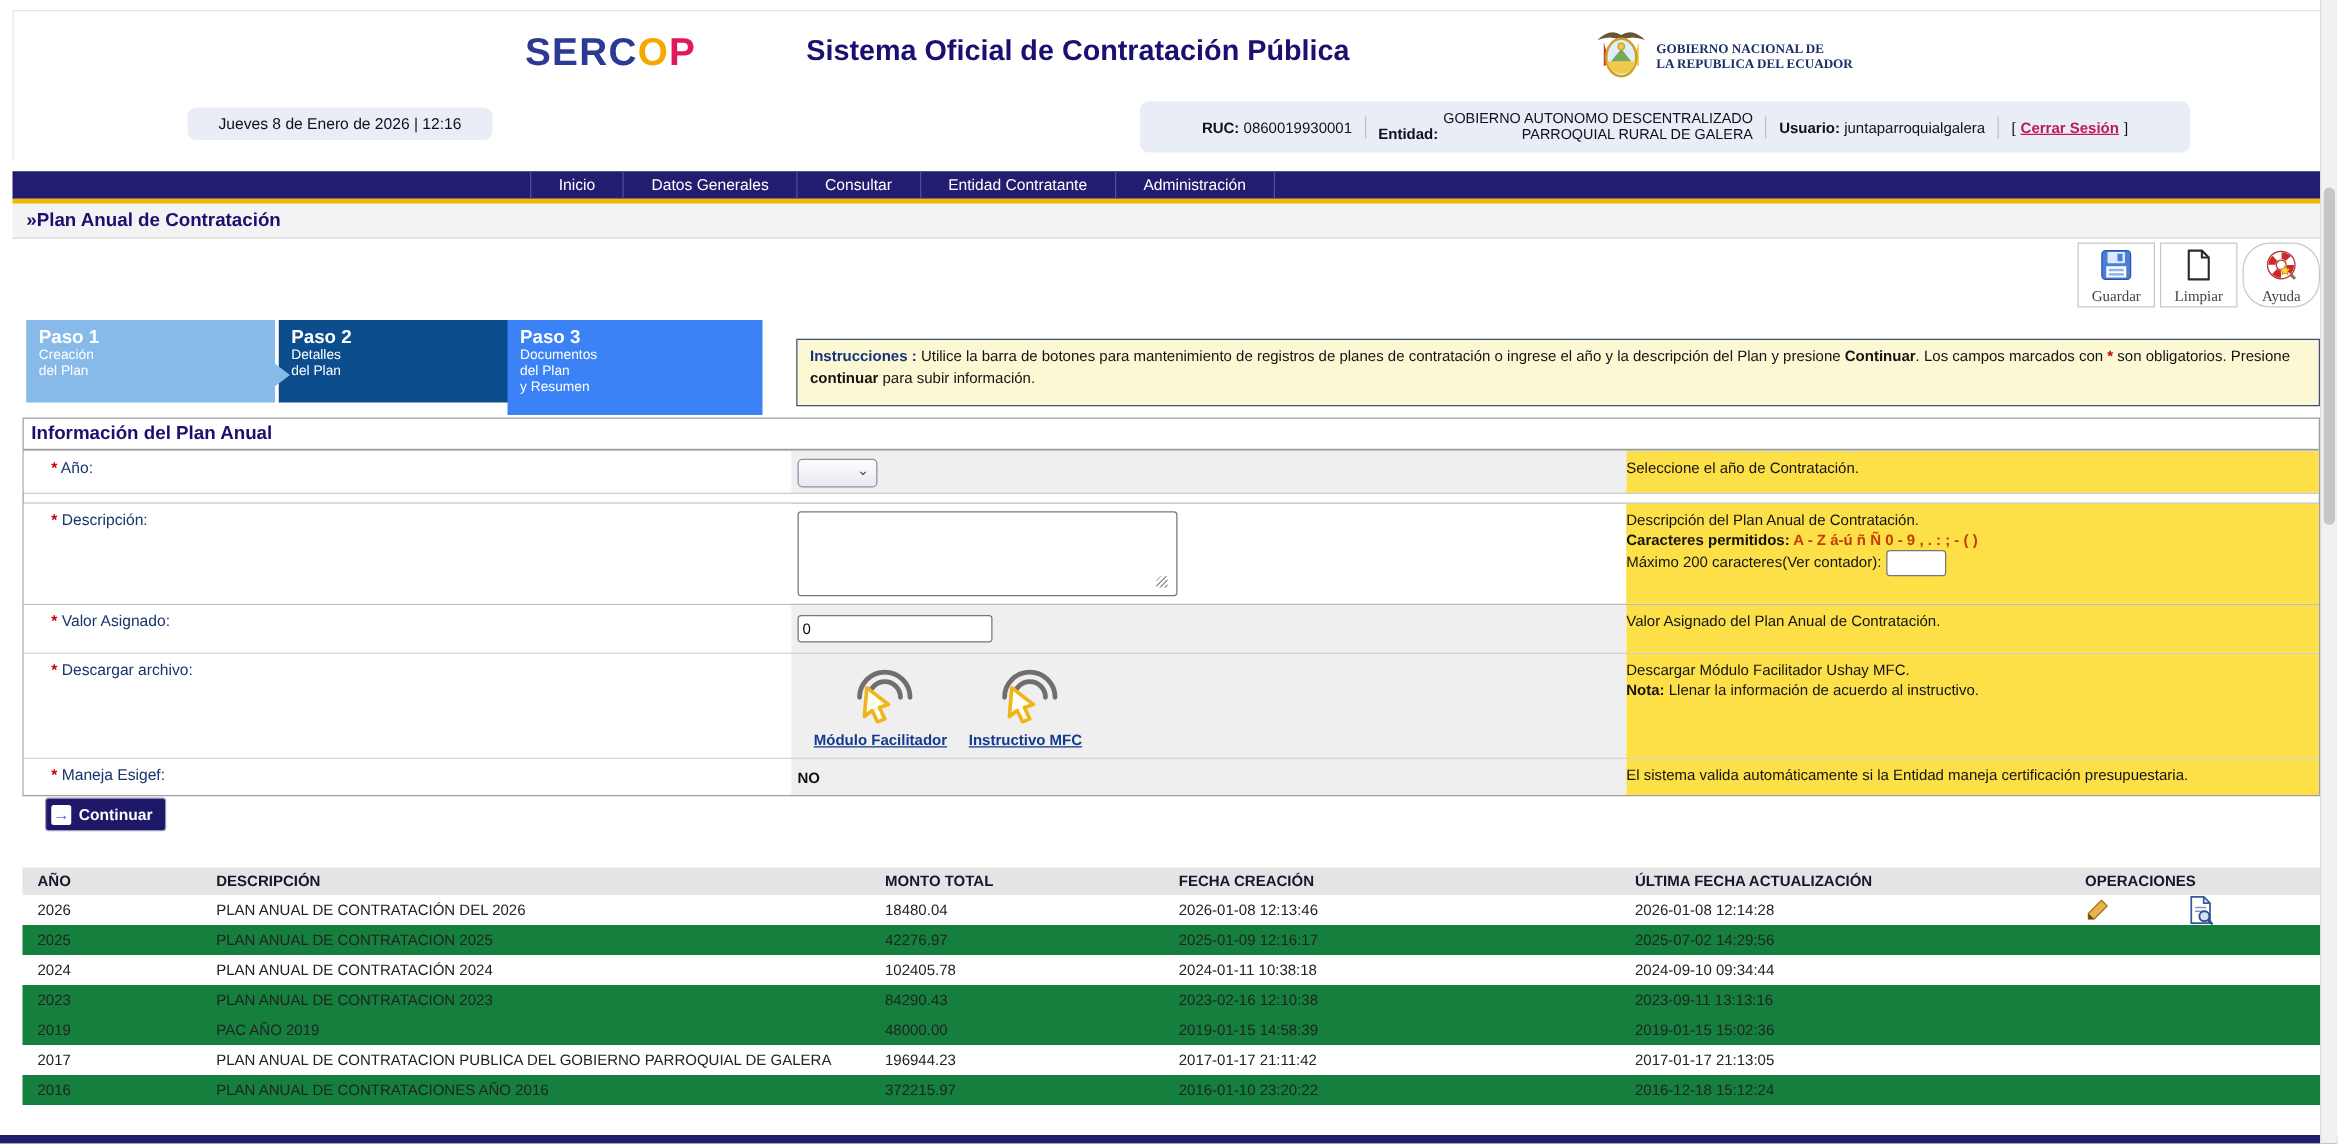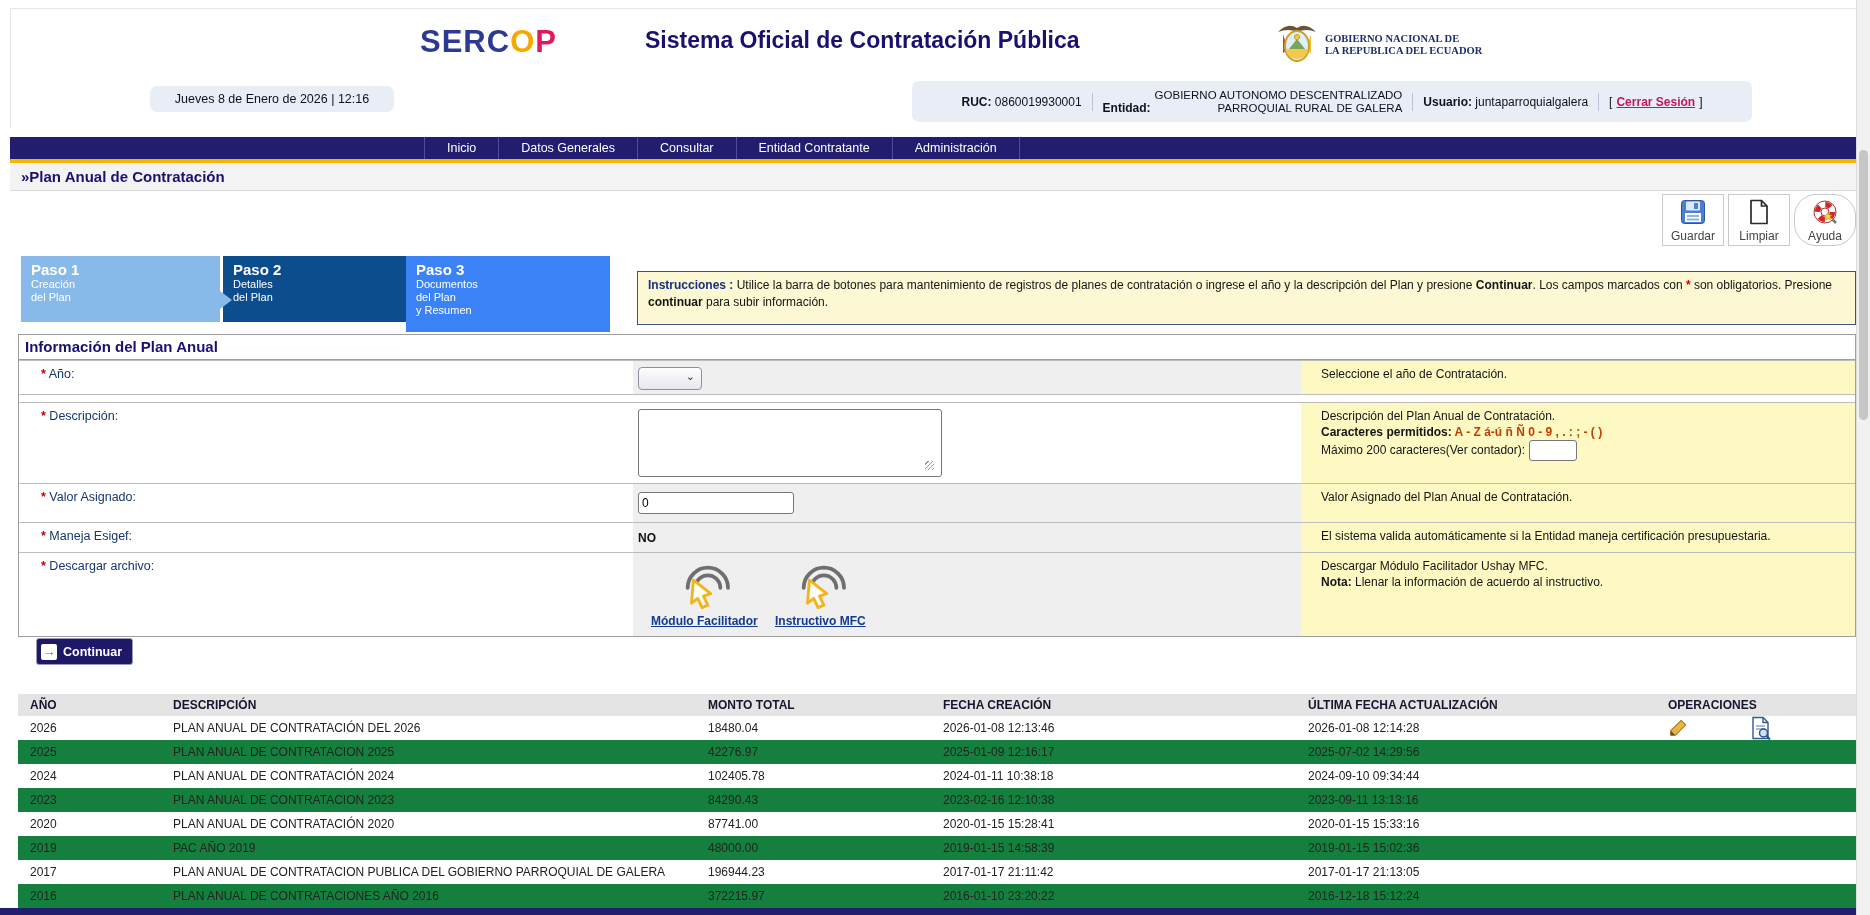--- a/index.html
+++ b/index.html
@@ -34,21 +34,21 @@
   .nav-item:first-child{border-left:1px solid #514b9e;}
   #yellow-line{left:10px;top:159px;width:1846px;height:4px;background:#f3b700;}
 
   
   #title-bar{left:10px;top:163px;width:1846px;height:27px;background:#f3f3f3;border-bottom:1px solid #d8d8d8;}
   #page-title{padding-left:11px;font-size:15px;font-weight:bold;color:#1a1070;line-height:27px;}
 
   
   .tool-btn{position:absolute;top:194px;width:62px;height:52px;border:1px solid #c9c9c9;background:#fff;
     display:flex;flex-direction:column;align-items:center;justify-content:space-between;
-    padding:4px 0 3px;box-sizing:border-box;cursor:pointer;}
+    padding:4px 0 3px;box-sizing:border-box;cursor:pointer;font-family:Liberation Serif, serif;}
   #btn-save{left:1662px;} #btn-clear{left:1728px;} #btn-help{left:1794px;border-radius:22px;}
   .tool-lbl{font-size:12px;color:#444;}
 
   
   .paso{position:absolute;top:256px;color:#fff;padding:5px 0 0 10px;box-sizing:border-box;}
   #paso1{left:21px;width:199px;height:66px;background:#88bae9;}
   #paso2{left:223px;width:203px;height:66px;background:#0c4e8d;}
   #paso3{left:406px;width:204px;height:76px;background:#3b82f6;}
   .paso-title{font-size:15px;font-weight:bold;line-height:17px;}
   .paso-line{font-size:11px;line-height:13px;}
@@ -63,21 +63,21 @@
 
   
   #form-box{left:18px;top:334px;width:1838px;border:1px solid #9e9e9e;box-sizing:border-box;background:#fff;}
   #form-header{height:24px;line-height:24px;padding-left:6px;font-size:15px;font-weight:bold;color:#1a1070;border-bottom:1px solid #9e9e9e;}
   .frow{display:grid;grid-template-columns:614px 668px 554px;border-top:1px solid #bdbdbd;}
   .frow:first-of-type{border-top:none;}
   #row-anio{height:33px;} #row-desc{height:80px;} #row-valor{height:38px;} #row-esigef{height:29px;} #row-dl{height:83px;}
   .fl{padding:6px 0 0 22px;font-size:12.5px;color:#17366e;background:#fff;}
   .fm{position:relative;padding:4px 0 0 5px;}
   .fm.gray{background:#efefef;}
-  .fh{background:#fef9c3;padding:5px 20px 0;font-size:12px;line-height:16px;color:#141414;}
+  .fh{background:#fde047;padding:5px 0 0;font-size:12px;line-height:16px;color:#141414;}
   .fgap{height:7px;border-top:1px solid #bdbdbd;}
   .chars{color:#c43c00;font-weight:bold;}
 
   .fake-select{width:62px;height:21px;border:1px solid #8d8da8;border-radius:4px;margin-top:2px;
     background:linear-gradient(#fdfdfd,#e9e7f1);position:relative;cursor:pointer;}
   .fake-select .chev{position:absolute;right:6px;top:2px;font-size:11px;color:#333;}
 
   #desc-textarea{width:298px;height:62px;border:1px solid #777;border-radius:3px;resize:none;margin-top:2px;
     font-family:inherit;font-size:12px;}
   .ta-handle{position:absolute;left:292px;top:58px;width:9px;height:9px;
@@ -258,28 +258,20 @@
         <div><span>Máximo 200 caracteres(Ver contador):</span><input class="counter-input" style=""></div>
       </div>
     </div>
 
     <div class="frow" id="row-valor">
       <div class="fl"><span class="star">*</span> <span>Valor Asignado:</span></div>
       <div class="fm gray">
         <input id="valor-input" value="0" style="">
       </div>
       <div class="fh">Valor Asignado del Plan Anual de Contratación.</div>
-    </div>
-
-    <div class="frow" id="row-esigef">
-      <div class="fl"><span class="star">*</span> <span>Maneja Esigef:</span></div>
-      <div class="fm gray">
-        <div class="no-val">NO</div>
-      </div>
-      <div class="fh">El sistema valida automáticamente si la Entidad maneja certificación presupuestaria.</div>
     </div>
 
     <div class="frow" id="row-dl">
       <div class="fl"><span class="star">*</span> <span>Descargar archivo:</span></div>
       <div class="fm gray">
         <div class="dl-group" id="dl1">
           <span>
             <svg width="58" height="50" viewBox="0 0 58 52">
               <path d="M12 30 A 21 21 0 0 1 54 30" fill="none" stroke="#6f6f6f" stroke-width="4" stroke-linecap="round"></path>
               <path d="M20 30 A 13 13 0 0 1 46 30" fill="none" stroke="#6f6f6f" stroke-width="4" stroke-linecap="round"></path>
@@ -297,20 +289,28 @@
             </svg>
           </span>
           <span class="dl-link">Instructivo MFC</span>
         </div>
       </div>
       <div class="fh">
         <div>Descargar Módulo Facilitador Ushay MFC.</div>
         <div><span class="b">Nota:</span><span> Llenar la información de acuerdo al instructivo.</span></div>
       </div>
     </div>
+
+    <div class="frow" id="row-esigef">
+      <div class="fl"><span class="star">*</span> <span>Maneja Esigef:</span></div>
+      <div class="fm gray">
+        <div class="no-val">NO</div>
+      </div>
+      <div class="fh">El sistema valida automáticamente si la Entidad maneja certificación presupuestaria.</div>
+    </div>
   </div>
 
   <div class="abs" id="btn-continue">
     <span class="cont-arrow">→</span>
     <span class="cont-lbl">Continuar</span>
   </div>
 
   <div class="abs" id="table">
     <div class="thead">
       <div>AÑO</div>
@@ -367,28 +367,20 @@
 
     <div class="trow alt">
       <div>2023</div>
       <div>PLAN ANUAL DE CONTRATACION 2023</div>
       <div>84290.43</div>
       <div>2023-02-16 12:10:38</div>
       <div>2023-09-11 13:13:16</div>
       <div></div>
     </div>
 
-    <div class="trow">
-      <div>2020</div>
-      <div>PLAN ANUAL DE CONTRATACIÓN 2020</div>
-      <div>87741.00</div>
-      <div>2020-01-15 15:28:41</div>
-      <div>2020-01-15 15:33:16</div>
-      <div></div>
-    </div>
 
     <div class="trow alt">
       <div>2019</div>
       <div>PAC AÑO 2019</div>
       <div>48000.00</div>
       <div>2019-01-15 14:58:39</div>
       <div>2019-01-15 15:02:36</div>
       <div></div>
     </div>
 

